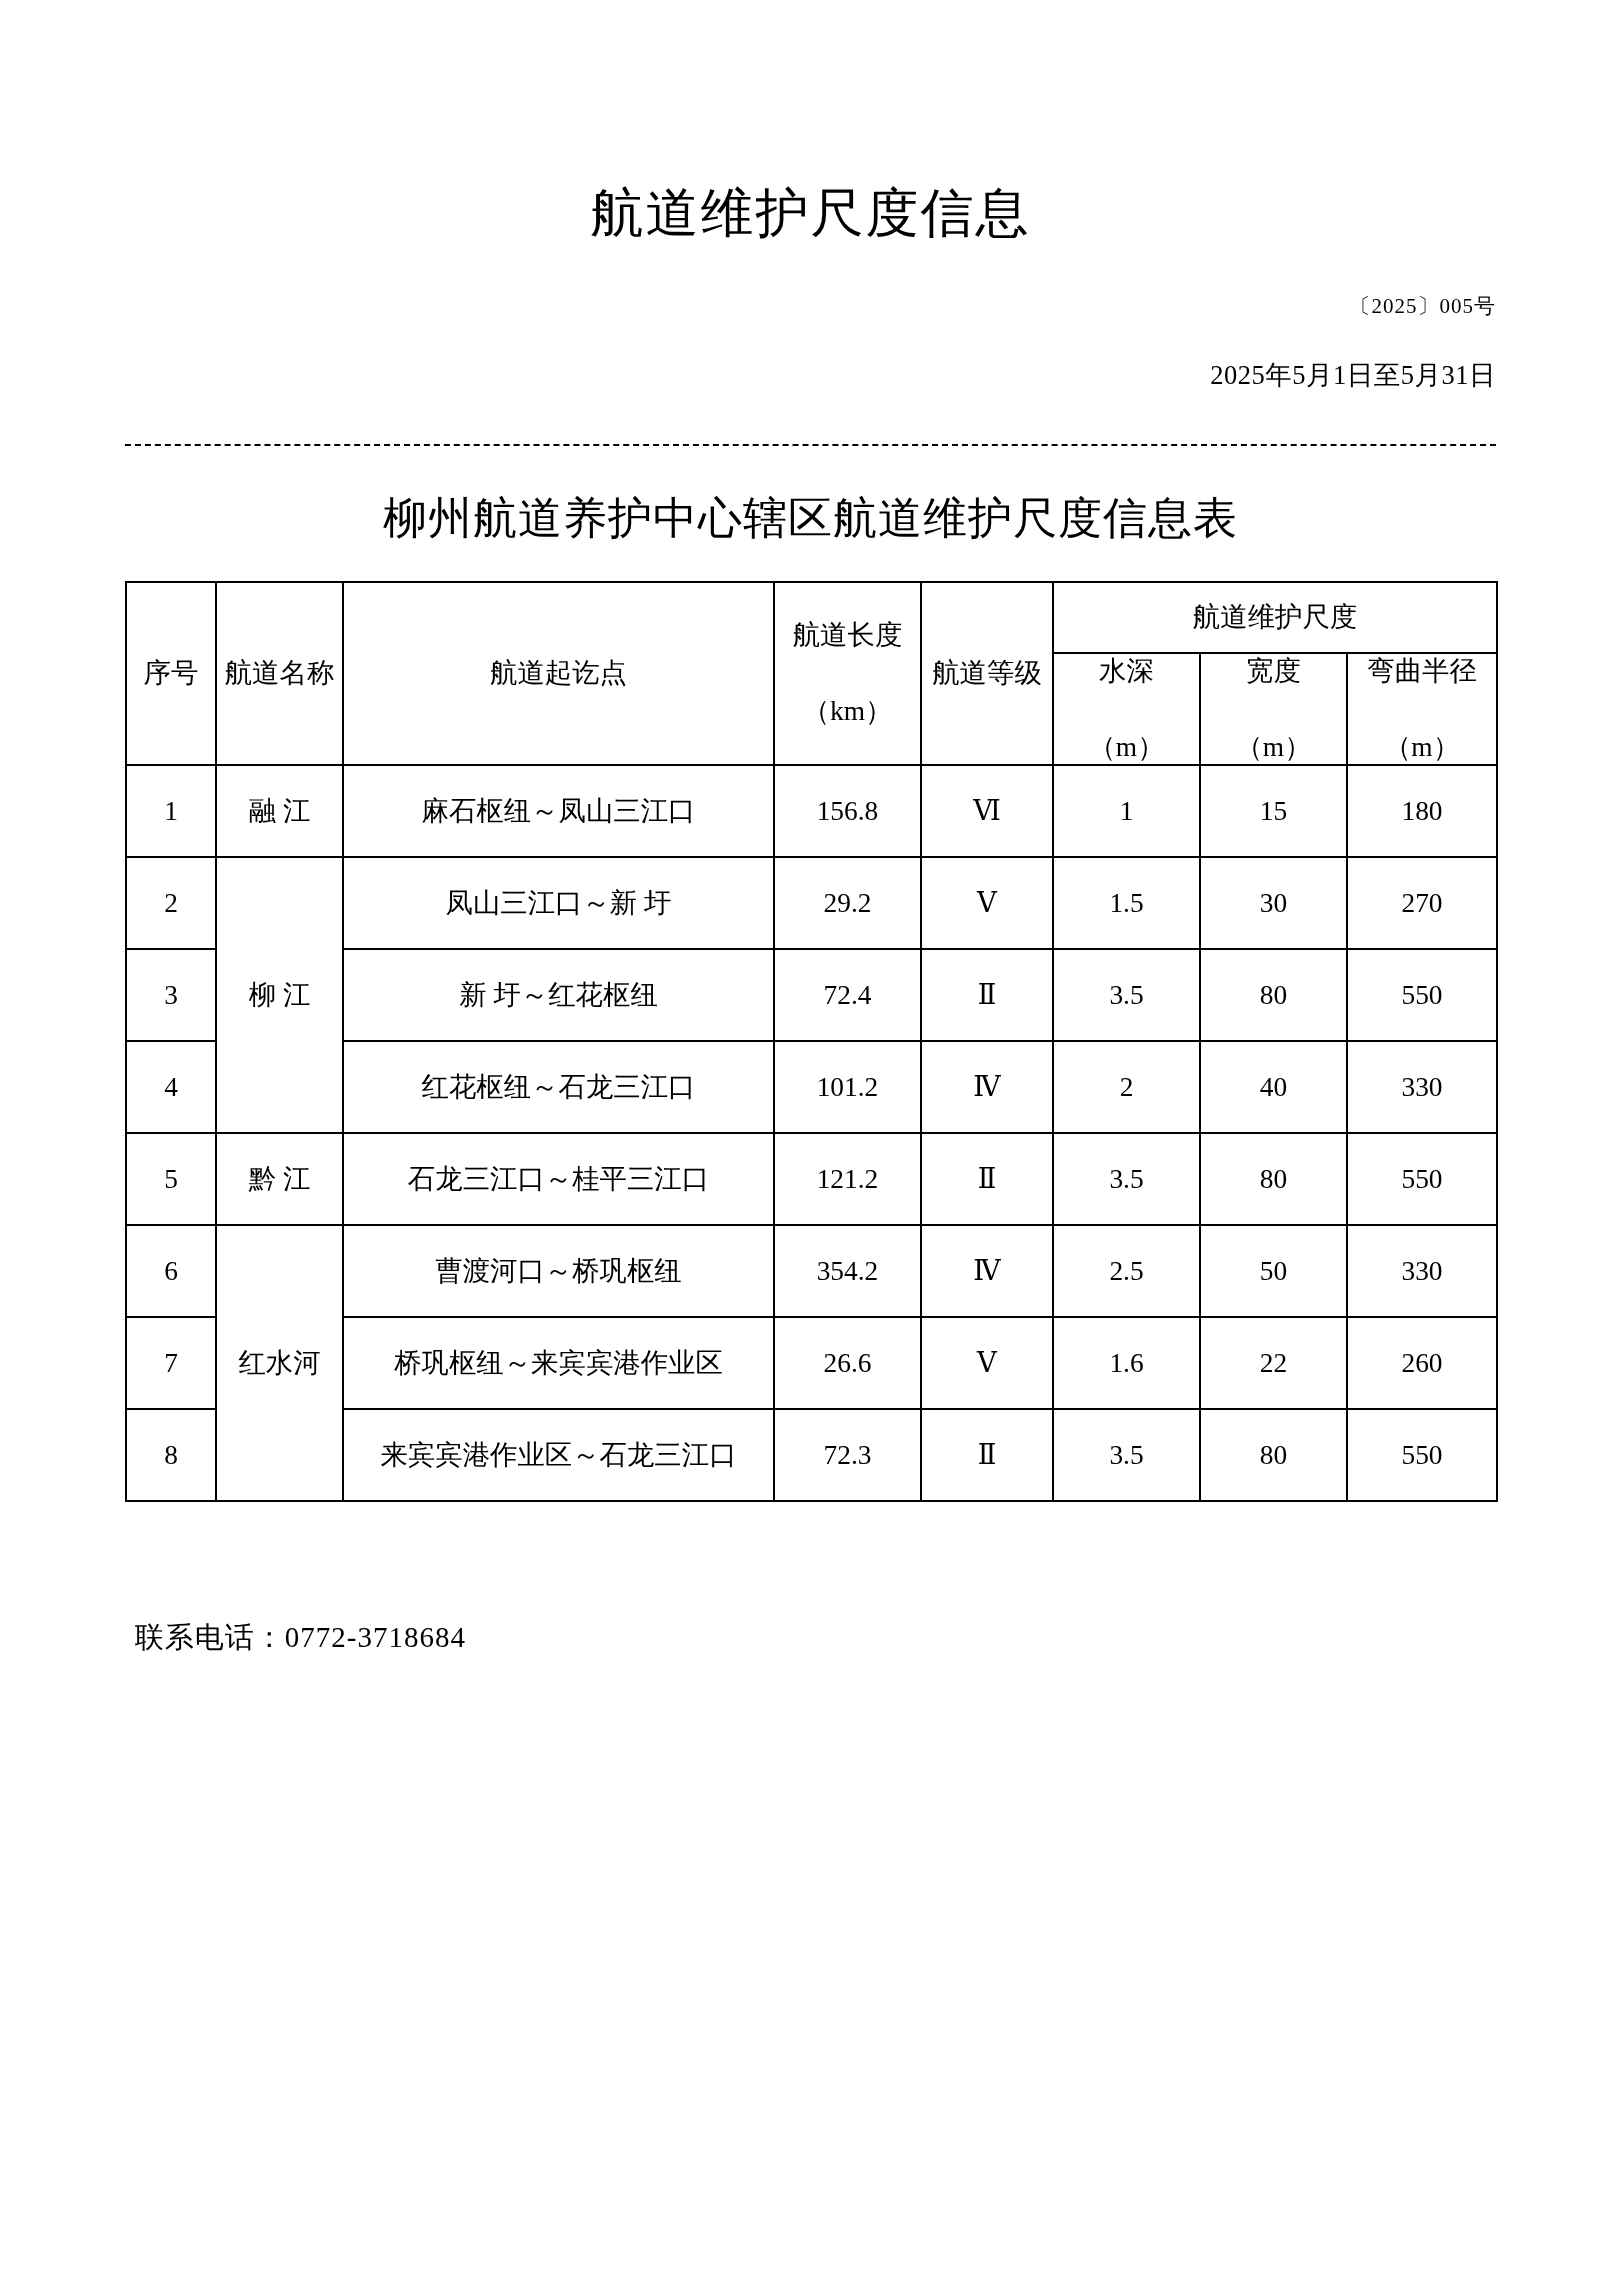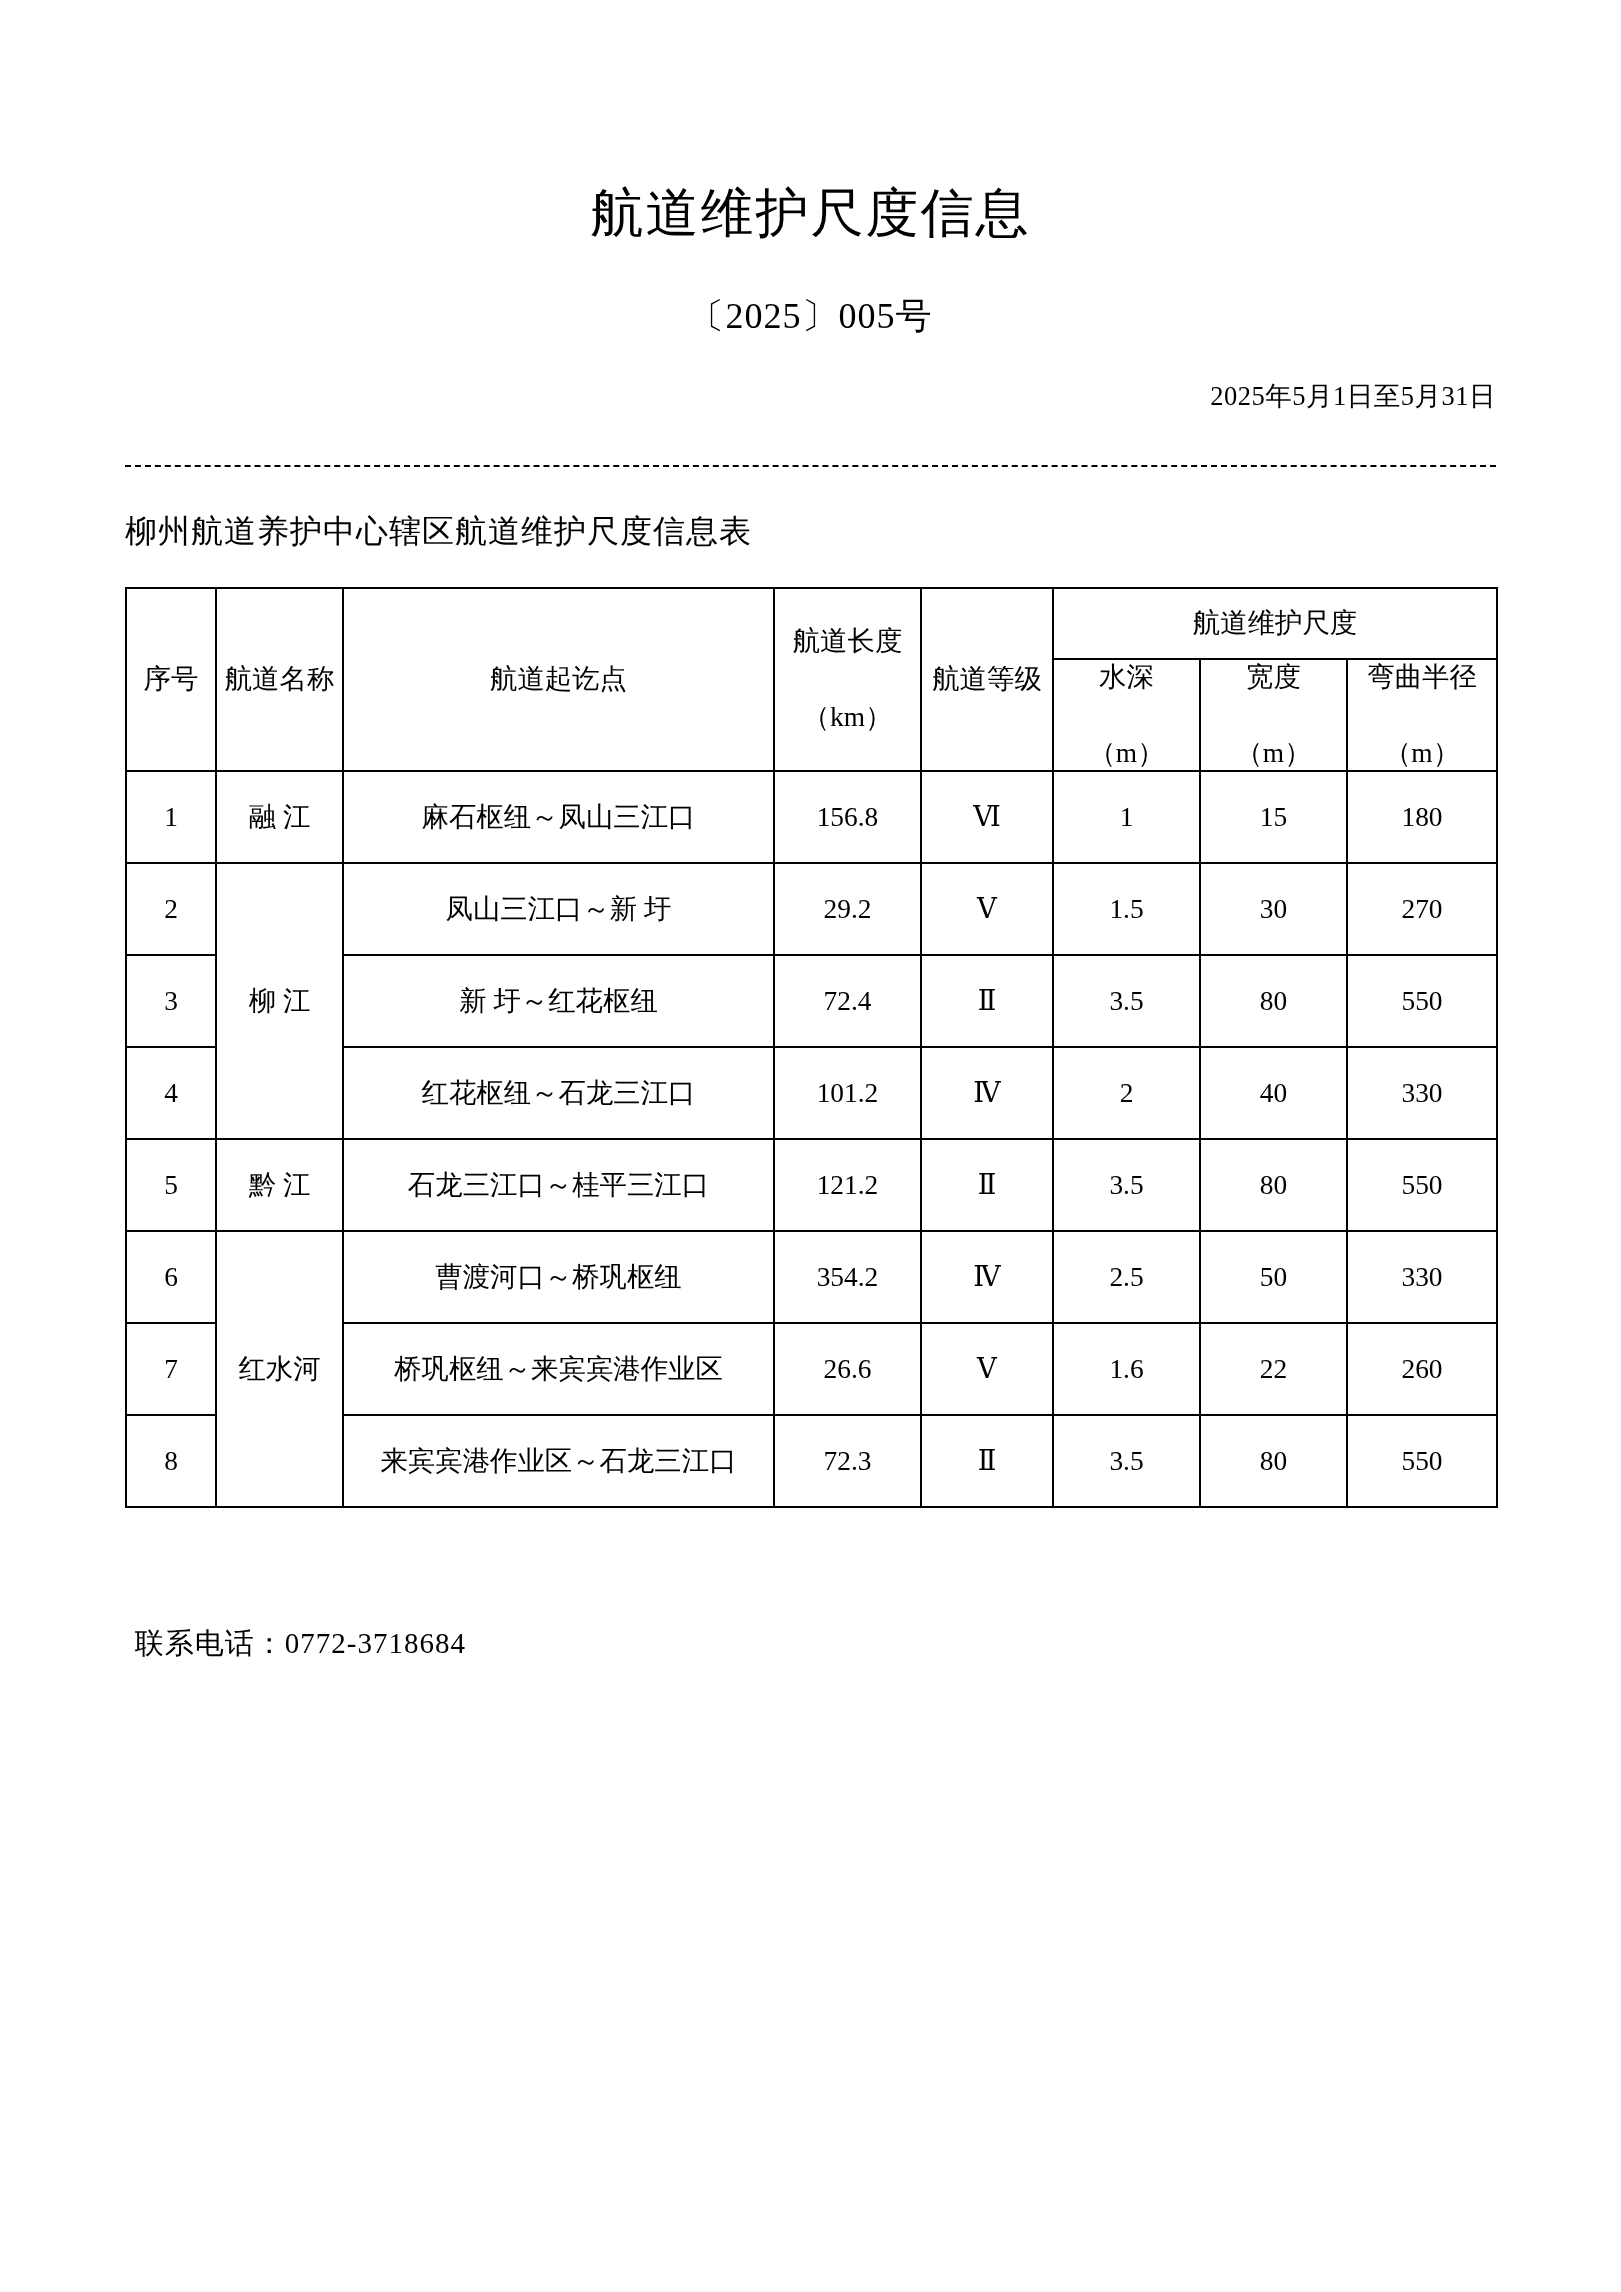--- a/index.html
+++ b/index.html
@@ -25,42 +25,42 @@
     text-align: center;
     font-family: "Liberation Sans", "DejaVu Sans", sans-serif;
     font-weight: normal;
     font-size: 53px;
     letter-spacing: 2px;
     margin: 0;
     padding-top: 181px;
     line-height: 1.2;
   }
   .doc-number {
-    text-align: center;
-    font-size: 36px;
+    text-align: right;
+    font-size: 21px;
     margin-top: 47px;
     letter-spacing: 1px;
   }
   .doc-period {
     text-align: right;
     font-size: 26.5px;
     margin-top: 37px;
     letter-spacing: 0.5px;
   }
   .divider {
     margin-top: 51px;
     border-top: 2.9px dashed #000000;
     height: 0;
     line-height: 0;
     font-size: 0;
   }
   .table-title {
-    text-align: left;
+    text-align: center;
     font-family: "Liberation Sans", "DejaVu Sans", sans-serif;
-    font-size: 32px;
+    font-size: 44px;
     font-weight: 500;
     margin-top: 43px;
     letter-spacing: 1px;
   }
   table.main {
     margin: 33px auto 0 auto;
     border-collapse: collapse;
     width: 1372px;
     table-layout: fixed;
   }

